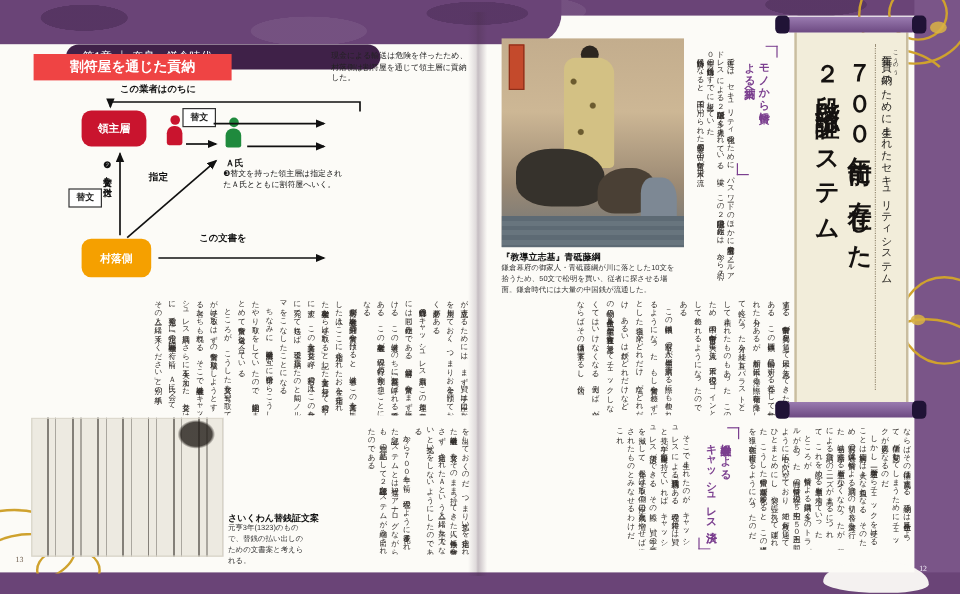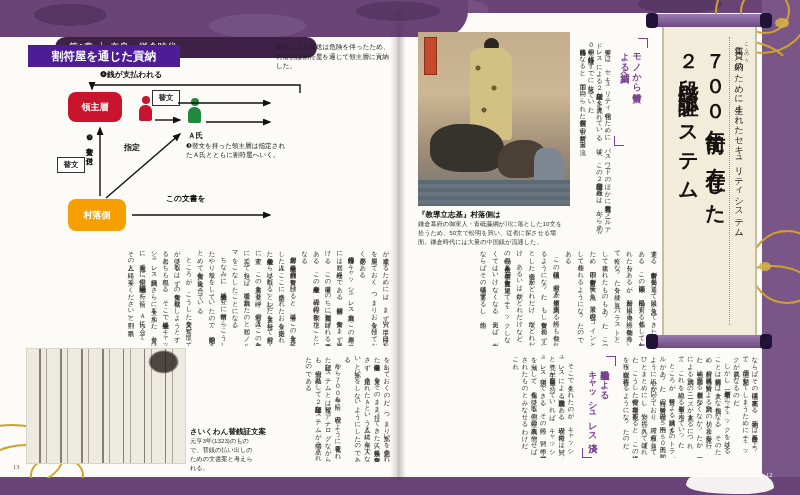--- a/index.html
+++ b/index.html
@@ -24,21 +24,21 @@
   .pagenum-left{position:absolute;left:13px;top:463px;font-size:6.5px;color:#6b5a4a;}
   .pagenum-right{position:absolute;left:766px;top:471px;font-size:6.5px;color:#f4eefa;z-index:9;}
   
   .gold-zone{position:absolute;overflow:hidden;pointer-events:none;}
   .garc{position:absolute;border:2px solid #cfa22e;border-radius:50%;}
   .garc.t{border-color:#cfa22e transparent transparent transparent;}
   .gblob{position:absolute;background:#d9b344;border-radius:50%;opacity:.85;}
   .footer-swirl{position:absolute;left:686px;top:468px;width:88px;height:26px;background:#fcfbf7;
                 border-radius:50% 50% 40% 60%/70% 80% 30% 40%;z-index:8;opacity:.95;}
   
-  .dia-title{position:absolute;left:28px;top:45px;width:152px;height:22px;background:#4c1d95;color:#fff;
+  .dia-title{position:absolute;left:28px;top:45px;width:165px;height:22px;background:#ef4444;color:#fff;
              font-family:"Liberation Sans",sans-serif;font-weight:bold;font-size:11.5px;line-height:22px;text-align:center;}
   .dia-note{position:absolute;left:276px;top:42px;width:118px;font-family:"Liberation Sans",sans-serif;
             font-size:6.6px;line-height:1.45;color:#222;}
   .dia-box{position:absolute;color:#fff;font-family:"Liberation Sans",sans-serif;font-weight:bold;
            display:flex;align-items:center;justify-content:center;}
   .lord{left:68px;top:92px;width:54px;height:30px;background:#c9142e;border-radius:8px;font-size:9px;}
   .village{left:68px;top:199px;width:58px;height:32px;background:#f5a000;border-radius:8px;font-size:9px;}
   .broker{left:276px;top:93px;width:56px;height:136px;background:#22a7e0;border-radius:9px;font-size:8.5px;
           flex-direction:column;justify-content:space-between;padding:13px 0;box-sizing:border-box;}
   .tally{position:absolute;width:26px;height:14px;background:#fff;border:1px solid #333;
@@ -173,21 +173,21 @@
       <div class="body"></div>
   </div>
   <div class="person p-green" style="left:188px;top:98px;">
     <div class="head"></div>
       <div class="body"></div>
   </div>
 
   <div class="tally" style="left:152px;top:90px;">替文</div>
   <div class="tally" style="left:57px;top:157px;">替文</div>
 
-  <div class="dia-lab" style="left:100px;top:69px;font-size:7.8px;">❹銭が支払われる</div>
+  <div class="dia-lab" style="left:100px;top:69px;font-size:7.8px;">この業者はのちに</div>
   <div class="dia-lab" style="left:188px;top:131px;font-size:7.5px;">Ａ氏</div>
   <div class="dia-steptext">❸替文を持った領主層は指定されたＡ氏とともに割符屋へいく。</div>
   <div class="dia-lab" style="left:124px;top:142px;font-size:8px;">指定</div>
   <div class="dia-lab step2" style="left:84px;top:133px;font-size:7.5px;height:62px;">❷替文を送付</div>
   <div class="dia-lab" style="left:166px;top:193px;font-size:7.8px;">この文書を</div>
 
   <div class="vtext ltop">
       <p>が成立するためには、まず買い手は口座に十分な残高を用意しておく、つまりお金を預けておく必要がある。</p>
       <p>　鎌倉時代のキャッシュレス貢納もこの原理と基本的には同じ仕組みである。村落側は、貨幣をまず業者に預ける。この業者はのちに「割符屋」と呼ばれる金融業者である。この金融業者が、現在の銀行の役割を担うことになる。</p>
       <p>　村落側が金融業者に貢納分の貨幣を預けると、業者は「この文書を手にした人はここに指定されたお金を指定された金融業者から受け取れる」と記した文書を発行して村落の人に渡す。この文書を「替文」と呼ぶ。村落の人々はこの替文を領主に宛てて送れば、現金で貢納したのと同じノルマをこなしたことになる。</p>
@@ -207,21 +207,21 @@
 
   <div class="print-img">
     <div class="cartouche"></div>
     <div class="fig-head"></div>
     <div class="fig-stand"></div>
     <div class="fig-kneel"></div>
     <div class="fig-kneel2"></div>
     <div class="stone"></div>
     <div class="water"></div>
   </div>
-  <div class="caption-title" style="left:418px;top:210px;">『教導立志基』村落側は</div>
+  <div class="caption-title" style="left:418px;top:210px;">『教導立志基』青砥藤綱</div>
   <div class="caption-body" style="left:418px;top:220px;width:150px;">鎌倉幕府の御家人・青砥藤綱が川に落とした10文を拾うため、50文で松明を買い、従者に探させる場面。鎌倉時代には大量の中国銭が流通した。</div>
 
   <div class="vtext intro">
     <div class="sec-header h1">
       <div>モノから貨幣に</div>
       <div>よる貢納へ</div>
     </div>
     <div>
         <p>　近年では、セキュリティ強化のために、パスワードのほかに電話番号やメールアドレスによる２段階認証が多く導入されている。実は、この２段階認証の仕組みは、今から約７００年前の鎌倉時代にすでに誕生していた。</p>
         <p>　鎌倉時代になると、中国で用いられた金属製の中古の貨幣が日本で流</p>

